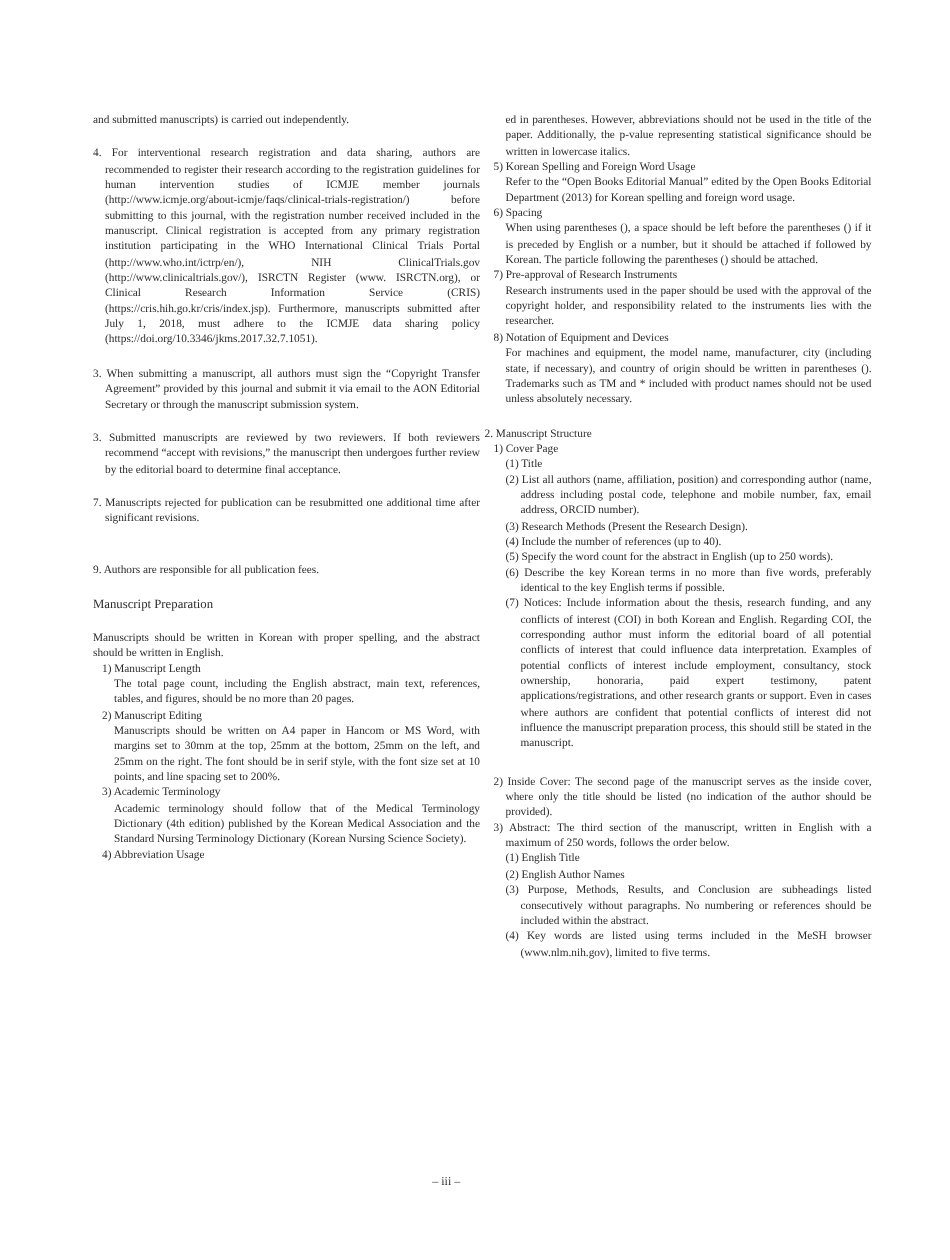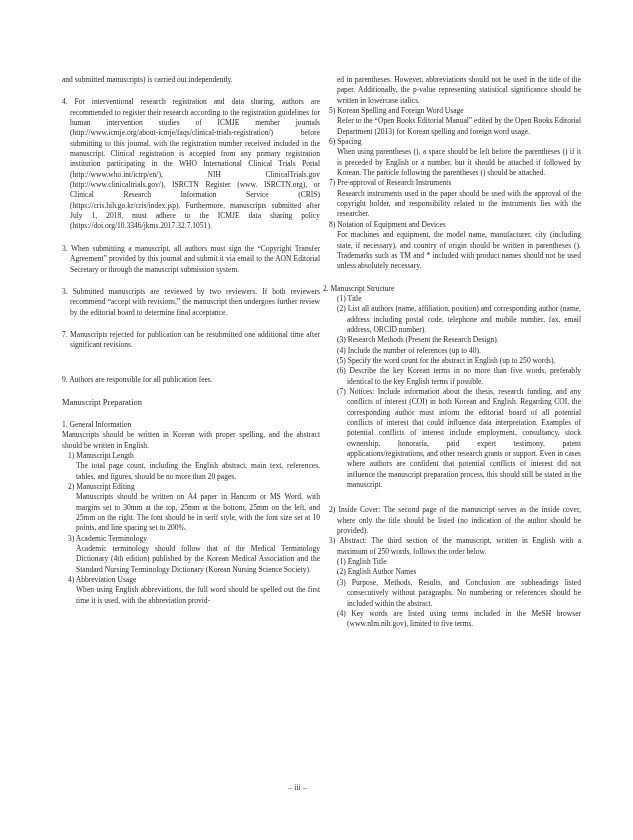--- a/index.html
+++ b/index.html
@@ -31,44 +31,43 @@
   <div class="gap2"></div>
   <p class="item">3. Submitted manuscripts are reviewed by two reviewers. If both reviewers recommend “accept with revisions,” the manuscript then undergoes further review by the editorial board to determine final acceptance.</p>
   <div class="gap2"></div>
   <p class="item">7. Manuscripts rejected for publication can be resubmitted one additional time after significant revisions.</p>
   <div class="gap2"></div>
   <div class="gap2"></div>
   <p class="item">9. Authors are responsible for all publication fees.</p>
   <div class="gap2"></div>
   <h3>Manuscript Preparation</h3>
   <div class="gap2"></div>
-  <p>1. General Information</p>
   <p class="just">Manuscripts should be written in Korean with proper spelling, and the abstract should be written in English.</p>
   <p class="sub">1) Manuscript Length</p>
   <p class="subbody">The total page count, including the English abstract, main text, references, tables, and figures, should be no more than 20 pages.</p>
   <p class="sub">2) Manuscript Editing</p>
   <p class="subbody">Manuscripts should be written on A4 paper in Hancom or MS Word, with margins set to 30mm at the top, 25mm at the bottom, 25mm on the left, and 25mm on the right. The font should be in serif style, with the font size set at 10 points, and line spacing set to 200%.</p>
   <p class="sub">3) Academic Terminology</p>
   <p class="subbody">Academic terminology should follow that of the Medical Terminology Dictionary (4th edition) published by the Korean Medical Association and the Standard Nursing Terminology Dictionary (Korean Nursing Science Society).</p>
   <p class="sub">4) Abbreviation Usage</p>
-  <p class="subbody">When using English abbreviations, the full word should be spelled out the first time it is used, with the abbreviation provid-</p>
 </div>
 
 <div class="col right">
   <p class="subbody">ed in parentheses. However, abbreviations should not be used in the title of the paper. Additionally, the p-value representing statistical significance should be written in lowercase italics.</p>
   <p class="sub">5) Korean Spelling and Foreign Word Usage</p>
   <p class="subbody">Refer to the “Open Books Editorial Manual” edited by the Open Books Editorial Department (2013) for Korean spelling and foreign word usage.</p>
   <p class="sub">6) Spacing</p>
   <p class="subbody">When using parentheses (), a space should be left before the parentheses () if it is preceded by English or a number, but it should be attached if followed by Korean. The particle following the parentheses () should be attached.</p>
   <p class="sub">7) Pre-approval of Research Instruments</p>
   <p class="subbody">Research instruments used in the paper should be used with the approval of the copyright holder, and responsibility related to the instruments lies with the researcher.</p>
   <p class="sub">8) Notation of Equipment and Devices</p>
   <p class="subbody">For machines and equipment, the model name, manufacturer, city (including state, if necessary), and country of origin should be written in parentheses (). Trademarks such as TM and * included with product names should not be used unless absolutely necessary.</p>
   <div class="gap2"></div>
   <p>2. Manuscript Structure</p>
+  <p class="sub">1) Cover Page</p>
   <p class="sub2">(1) Title</p>
   <p class="sub2">(2) List all authors (name, affiliation, position) and corresponding author (name, address including postal code, telephone and mobile number, fax, email address, ORCID number).</p>
   <p class="sub2">(3) Research Methods (Present the Research Design).</p>
   <p class="sub2">(4) Include the number of references (up to 40).</p>
   <p class="sub2">(5) Specify the word count for the abstract in English (up to 250 words).</p>
   <p class="sub2">(6) Describe the key Korean terms in no more than five words, preferably identical to the key English terms if possible.</p>
   <p class="sub2">(7) Notices: Include information about the thesis, research funding, and any conflicts of interest (COI) in both Korean and English. Regarding COI, the corresponding author must inform the editorial board of all potential conflicts of interest that could influence data interpretation. Examples of potential conflicts of interest include employment, consultancy, stock ownership, honoraria, paid expert testimony, patent applications/registrations, and other research grants or support. Even in cases where authors are confident that potential conflicts of interest did not influence the manuscript preparation process, this should still be stated in the manuscript.</p>
   <p class="item" style="padding-left:14px;text-indent:-8px;margin-top:15px;">2) Inside Cover: The second page of the manuscript serves as the inside cover, where only the title should be listed (no indication of the author should be provided).</p>
   <p class="item" style="padding-left:14px;text-indent:-8px;">3) Abstract: The third section of the manuscript, written in English with a maximum of 250 words, follows the order below.</p>
   <p class="sub2">(1) English Title</p>

